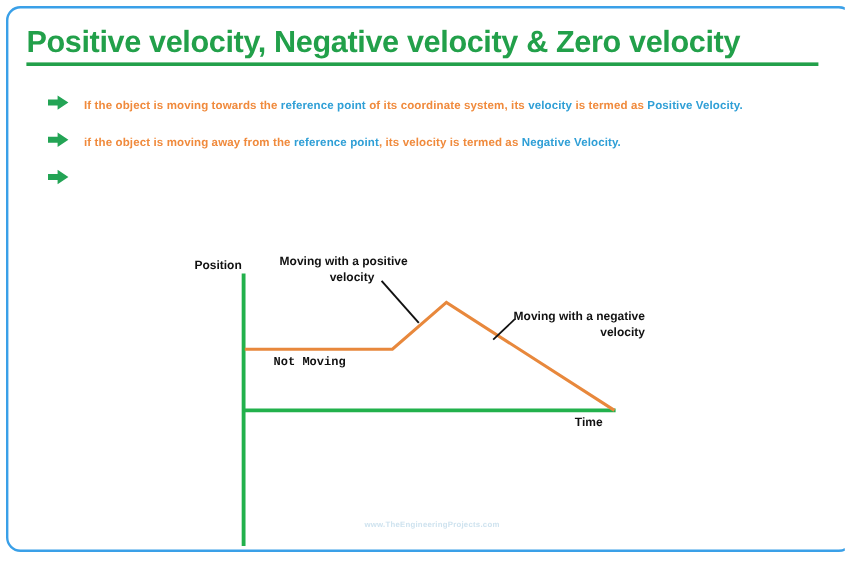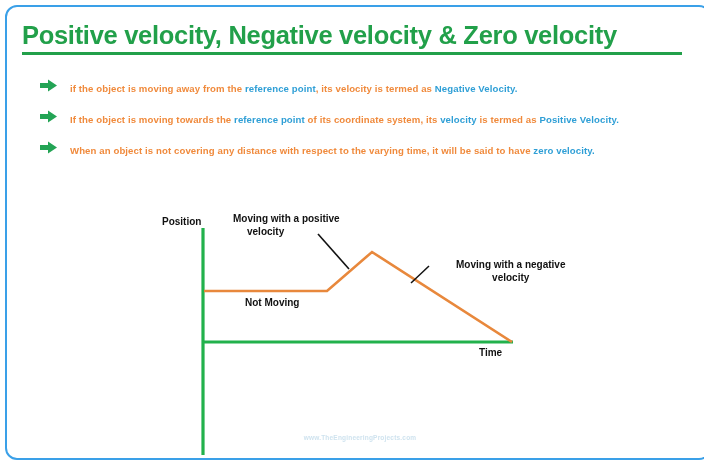--- a/index.html
+++ b/index.html
@@ -98,23 +98,23 @@
   .chart-label {
     position: absolute;
     font-size: 10px;
     font-weight: bold;
     color: #111111;
     white-space: nowrap;
     line-height: 13px;
   }
   #label-position { left: 162px; top: 215px; }
   #label-time     { left: 479px; top: 346px; text-align: center; }
-  #label-positive { left: 233px; top: 212px; text-align: left; }
-  #label-negative { left: 428px; top: 258px; text-align: center; margin-left: 28px; }
-  #label-notmoving{ left: 245px; top: 296px; }
+  #label-positive { left: 233px; top: 212px; text-align: center; }
+  #label-negative { left: 428px; top: 258px; text-align: right; }
+  #label-notmoving{ left: 228px; top: 296px; font-family: Liberation Mono, monospace; }
 
   
   #watermark {
     position: absolute;
     left: 0;
     top: 434px;
     width: 720px;
     text-align: center;
     font-size: 6.5px;
     font-weight: bold;
@@ -134,39 +134,38 @@
   </div>
 
   <div id="bullets">
 
     <div class="bullet-row">
       <span class="bullet-arrow">
         <svg width="18" height="13" viewBox="0 0 18 13">
           <path d="M0 4 L8 4 L8 0.5 L17 6.5 L8 12.5 L8 9 L0 9 Z" fill="#23a455"></path>
         </svg>
       </span>
+      <span class="bullet-text"><span>If the object is moving towards the </span><span class="hl">reference point</span><span> of its coordinate system, its </span><span class="hl">velocity</span><span> is termed as </span><span class="hl">Positive Velocity.</span></span>
+    </div>
+
+    <div class="bullet-row">
+      <span class="bullet-arrow">
+        <svg width="18" height="13" viewBox="0 0 18 13">
+          <path d="M0 4 L8 4 L8 0.5 L17 6.5 L8 12.5 L8 9 L0 9 Z" fill="#23a455"></path>
+        </svg>
+      </span>
       <span class="bullet-text"><span>if the object is moving away from the </span><span class="hl">reference point</span><span>, its velocity is termed as </span><span class="hl">Negative Velocity.</span></span>
     </div>
 
     <div class="bullet-row">
       <span class="bullet-arrow">
         <svg width="18" height="13" viewBox="0 0 18 13">
           <path d="M0 4 L8 4 L8 0.5 L17 6.5 L8 12.5 L8 9 L0 9 Z" fill="#23a455"></path>
         </svg>
       </span>
-      <span class="bullet-text"><span>If the object is moving towards the </span><span class="hl">reference point</span><span> of its coordinate system, its </span><span class="hl">velocity</span><span> is termed as </span><span class="hl">Positive Velocity.</span></span>
-    </div>
-
-    <div class="bullet-row">
-      <span class="bullet-arrow">
-        <svg width="18" height="13" viewBox="0 0 18 13">
-          <path d="M0 4 L8 4 L8 0.5 L17 6.5 L8 12.5 L8 9 L0 9 Z" fill="#23a455"></path>
-        </svg>
-      </span>
-      <span class="bullet-text"><span>When an object is not covering any distance with respect to the varying time, it will be said to have </span><span class="hl">zero velocity.</span></span>
     </div>
 
   </div>
 
   <svg id="chart" viewBox="0 0 720 469">
 
     <line x1="203" y1="228" x2="203" y2="455" stroke="#22b14c" stroke-width="3.2"></line>
 
     <line x1="203" y1="342" x2="513" y2="342" stroke="#22b14c" stroke-width="3.2"></line>
 

